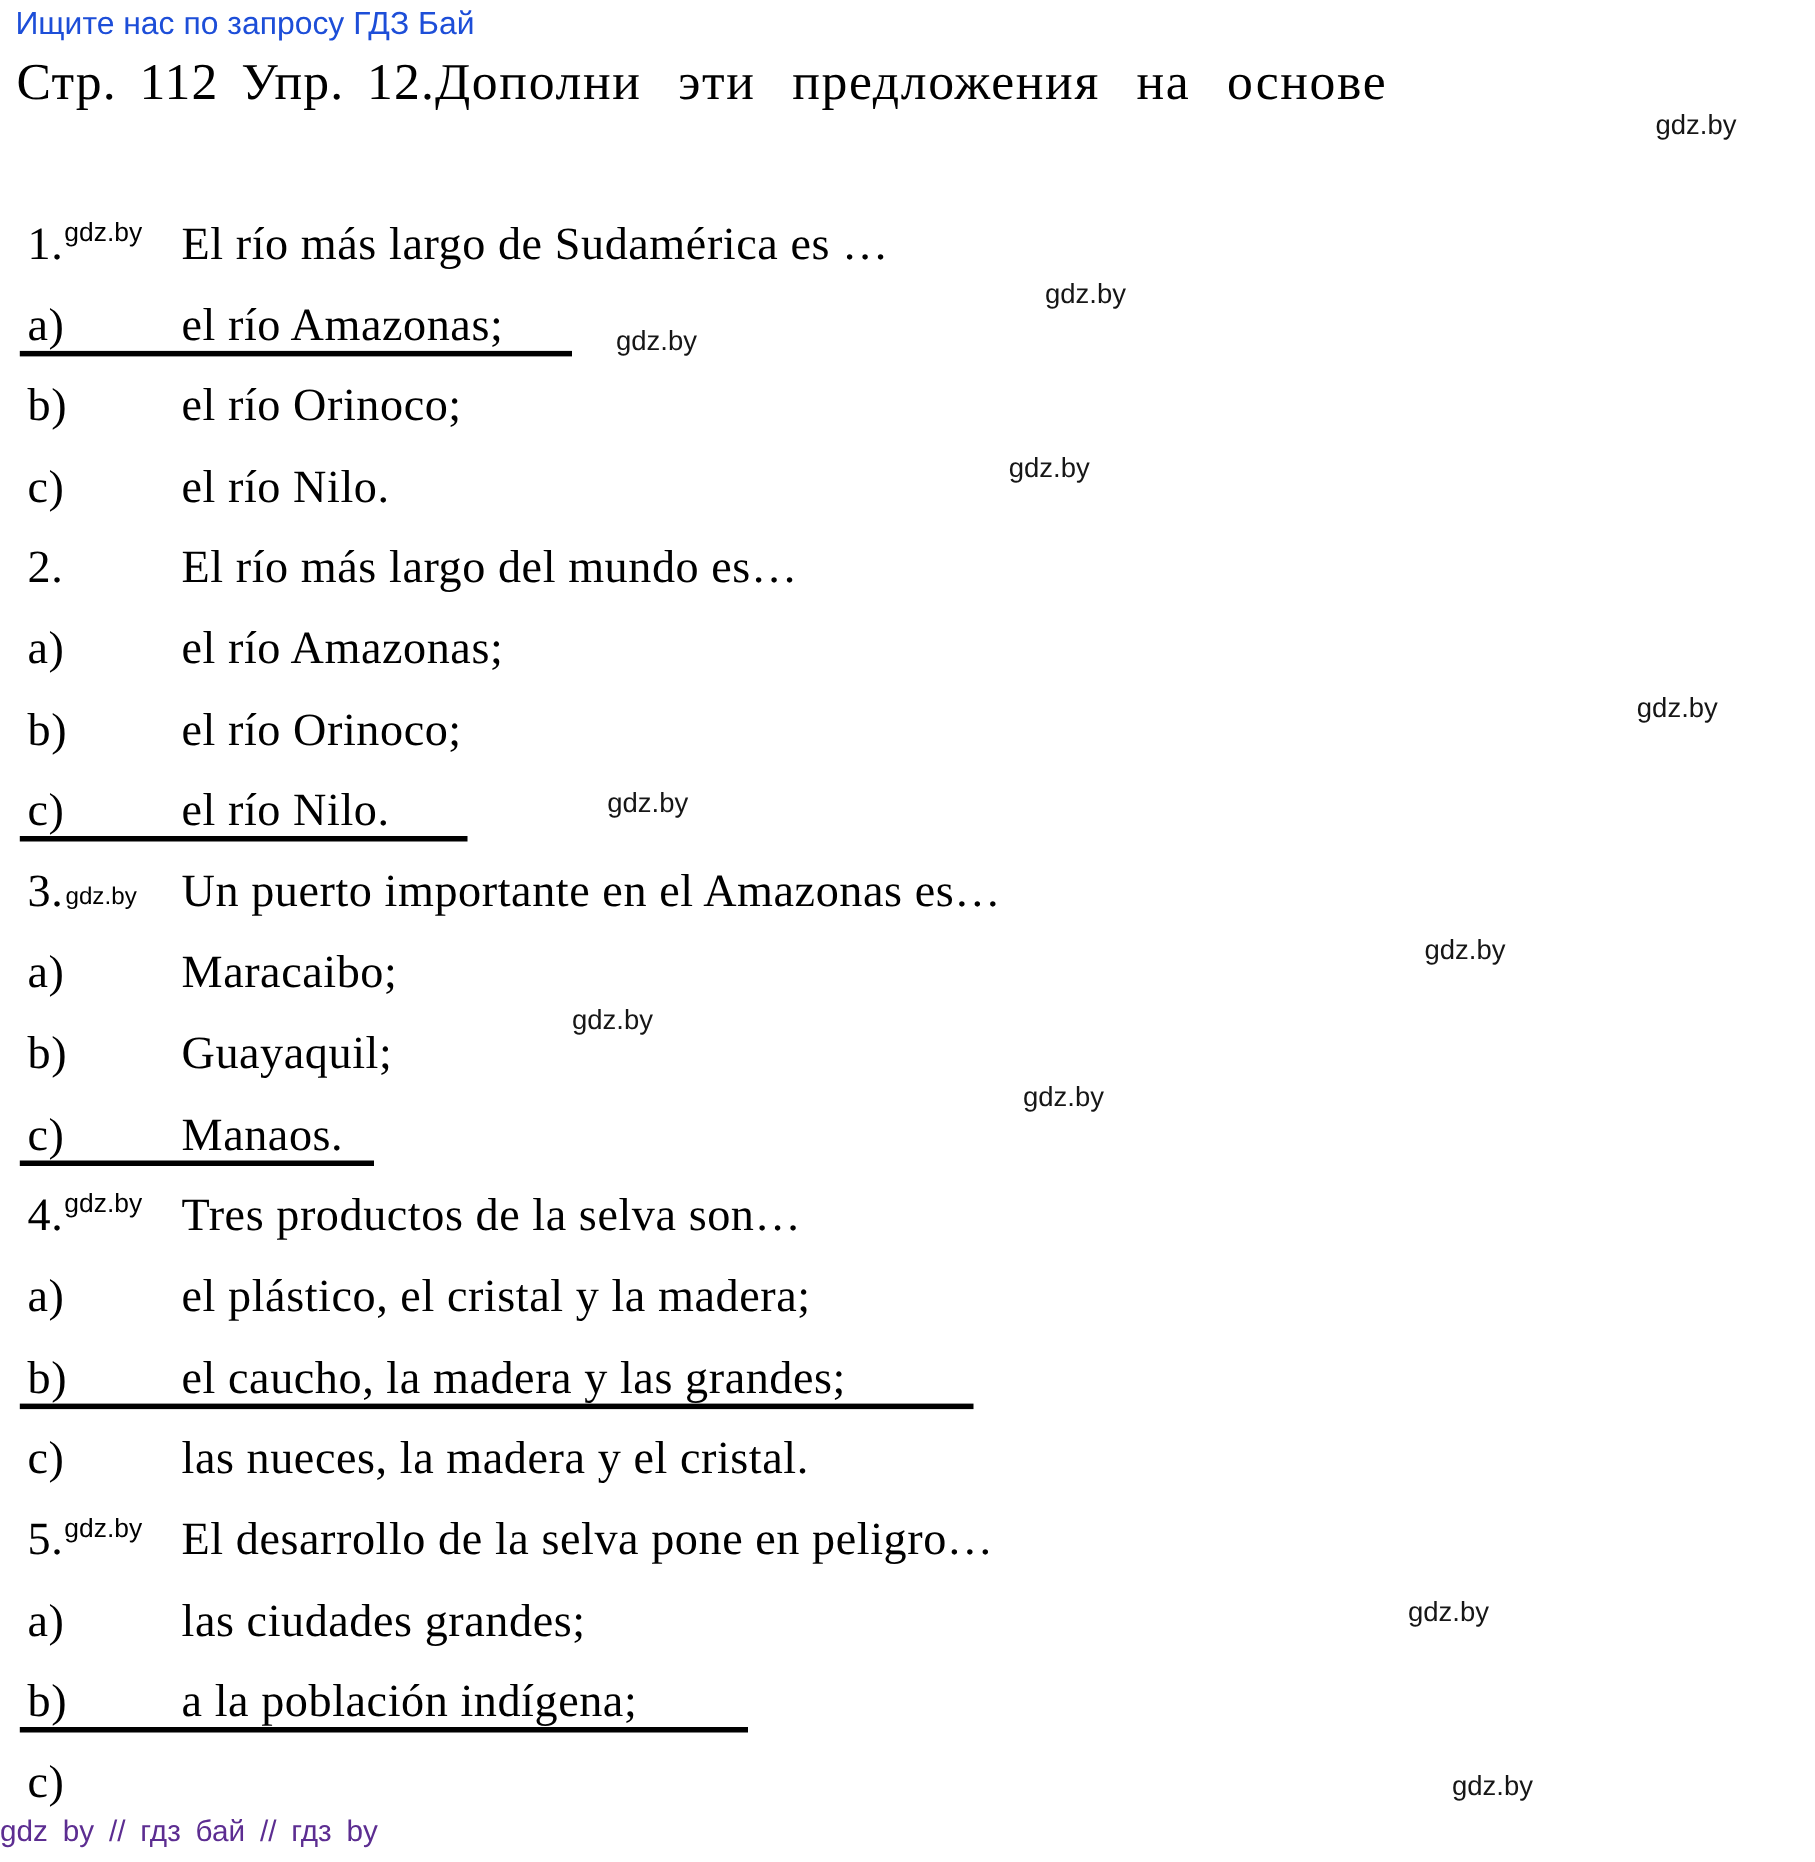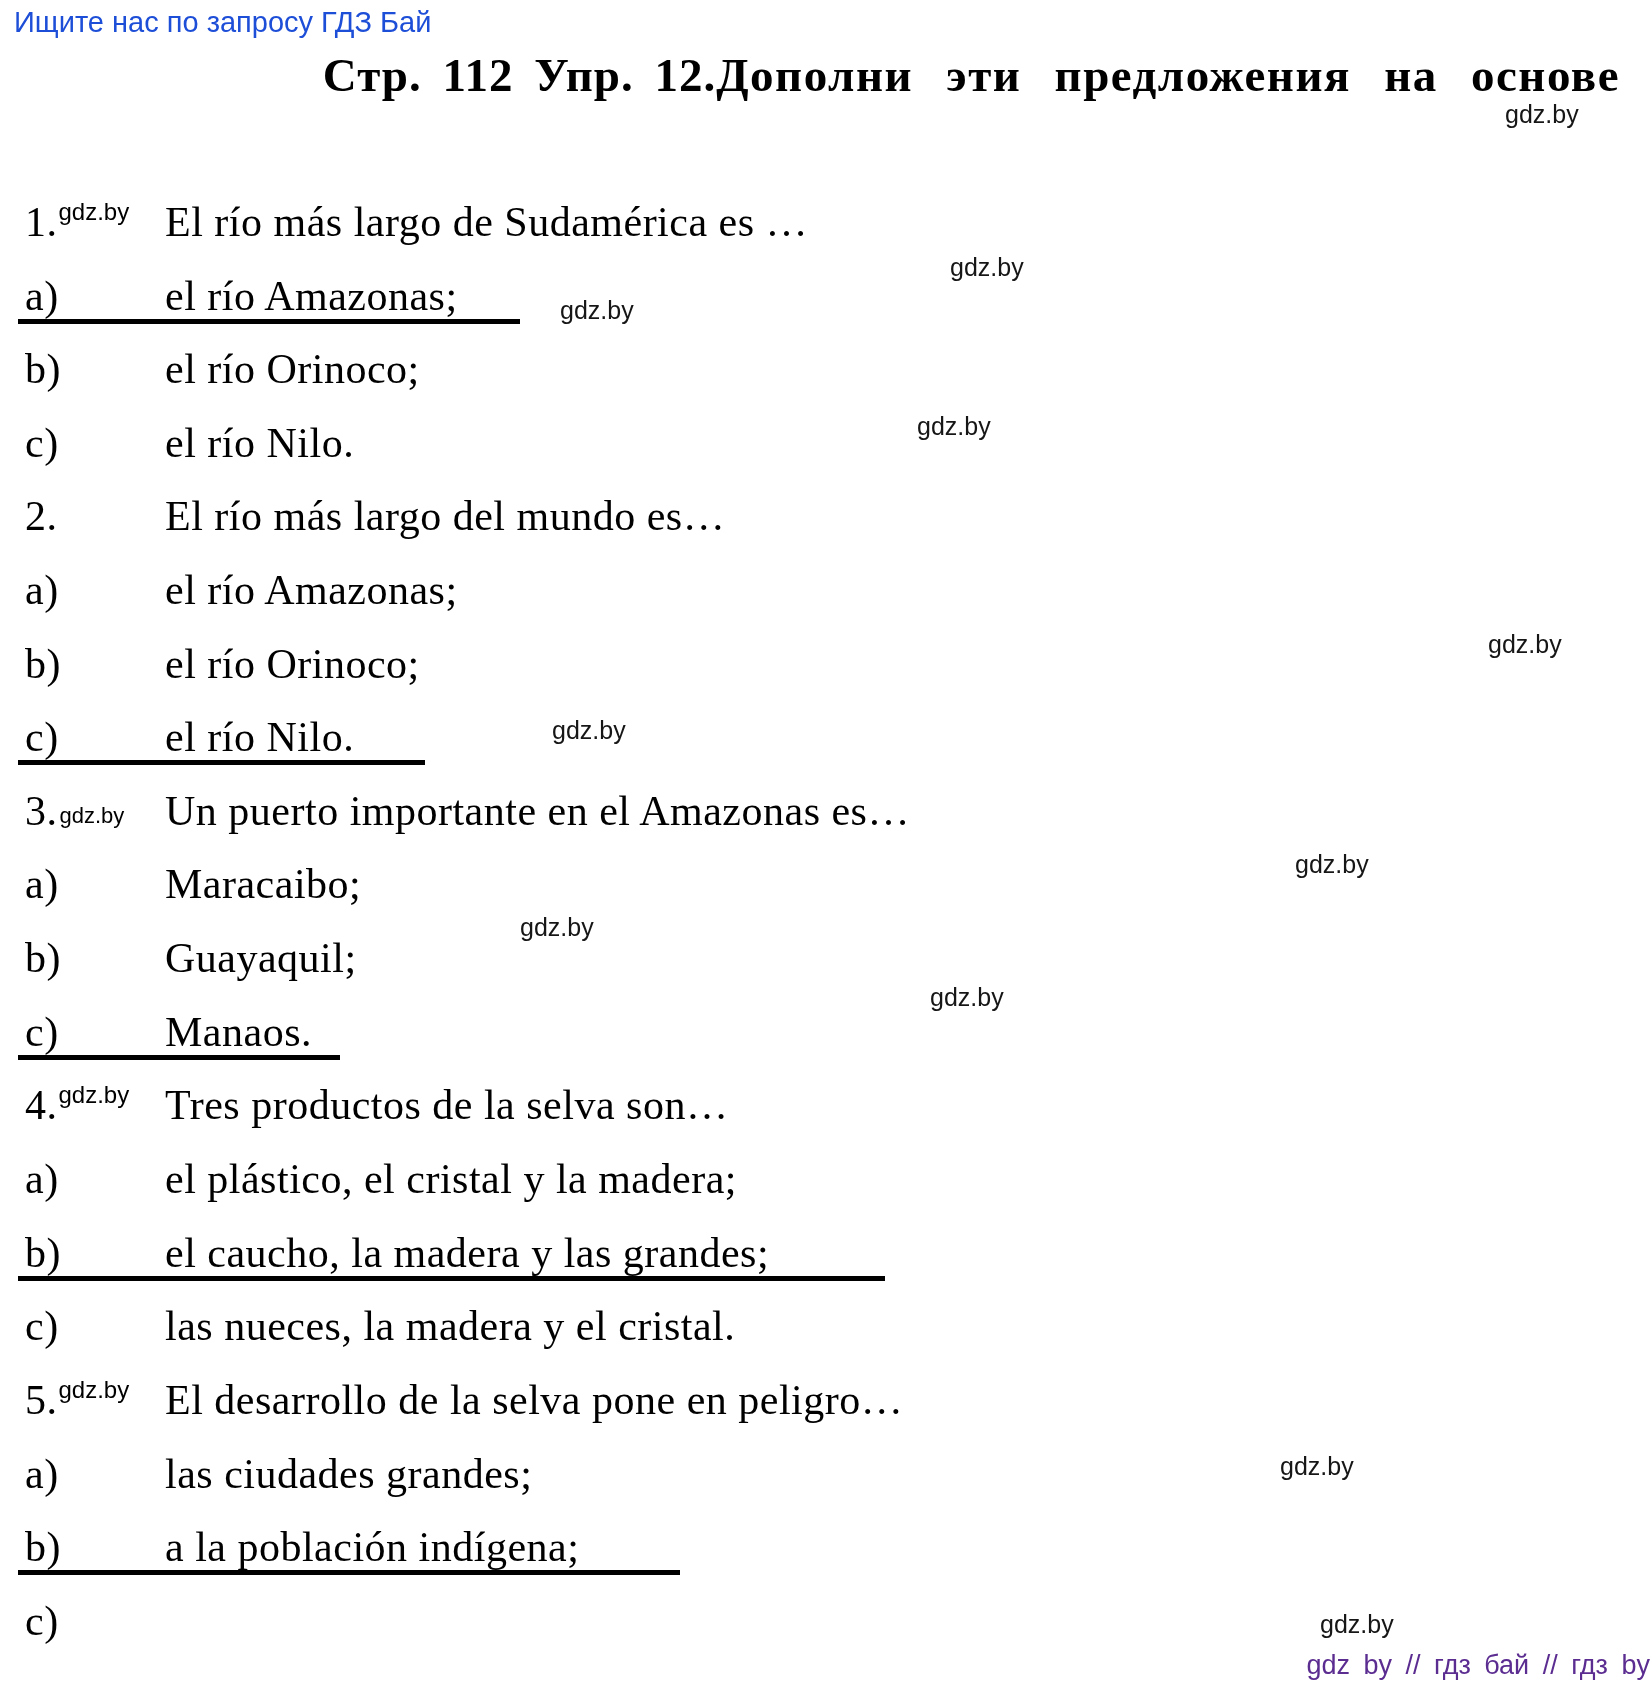--- a/index.html
+++ b/index.html
@@ -6,22 +6,22 @@
   .page {
     position:relative; width:1650px; height:1693px; background:#ffffff;
     font-family:"Liberation Serif", serif; color:#000; overflow:hidden;
   }
   .banner {
     position:absolute; top:6px; left:14px; width:100%; text-align:left;
     font-family:"Liberation Sans", sans-serif; font-size:29px; color:#1d4ed8;
   }
   .header-line1 {
     position:absolute; top:50px; left:15px; width:1605px;
-    display:flex; justify-content:flex-end;
-    font-weight:bold; font-size:47px; line-height:1.1; white-space:nowrap;
+    display:flex; justify-content:flex-start;
+    font-weight:normal; font-size:47px; line-height:1.1; white-space:nowrap;
   }
   .h-left  { word-spacing:8px;  letter-spacing:1px; }
   .h-right { word-spacing:20px; letter-spacing:1.5px; }
   .header-line2 {
     position:absolute; top:126px; left:15px;
     font-weight:bold; font-size:47px; letter-spacing:2px; white-space:nowrap;
   }
   .row {
     position:absolute; left:0; width:1650px; height:74px;
     font-size:42px; letter-spacing:0.5px; line-height:1.15; white-space:nowrap;
@@ -47,21 +47,21 @@
   }
   .wm-sup {
     font-family:"Liberation Sans", sans-serif; font-size:24px;
     vertical-align:16px; letter-spacing:0; margin-left:1px;
   }
   .wm-base {
     font-family:"Liberation Sans", sans-serif; font-size:22px;
     vertical-align:2px; letter-spacing:0; margin-left:2px;
   }
   .footer {
-    position:absolute; top:1650px; left:0; width:100%; text-align:right;
+    position:absolute; top:1650px; left:0; width:100%; text-align:left;
     font-family:"Liberation Sans", sans-serif; font-size:27px; color:#5c2d91;
     word-spacing:6px;
   }
 </style>
 </head>
 <body>
 
 <div class="page">
 
   <div class="banner">Ищите нас по запросу ГДЗ Бай</div>

